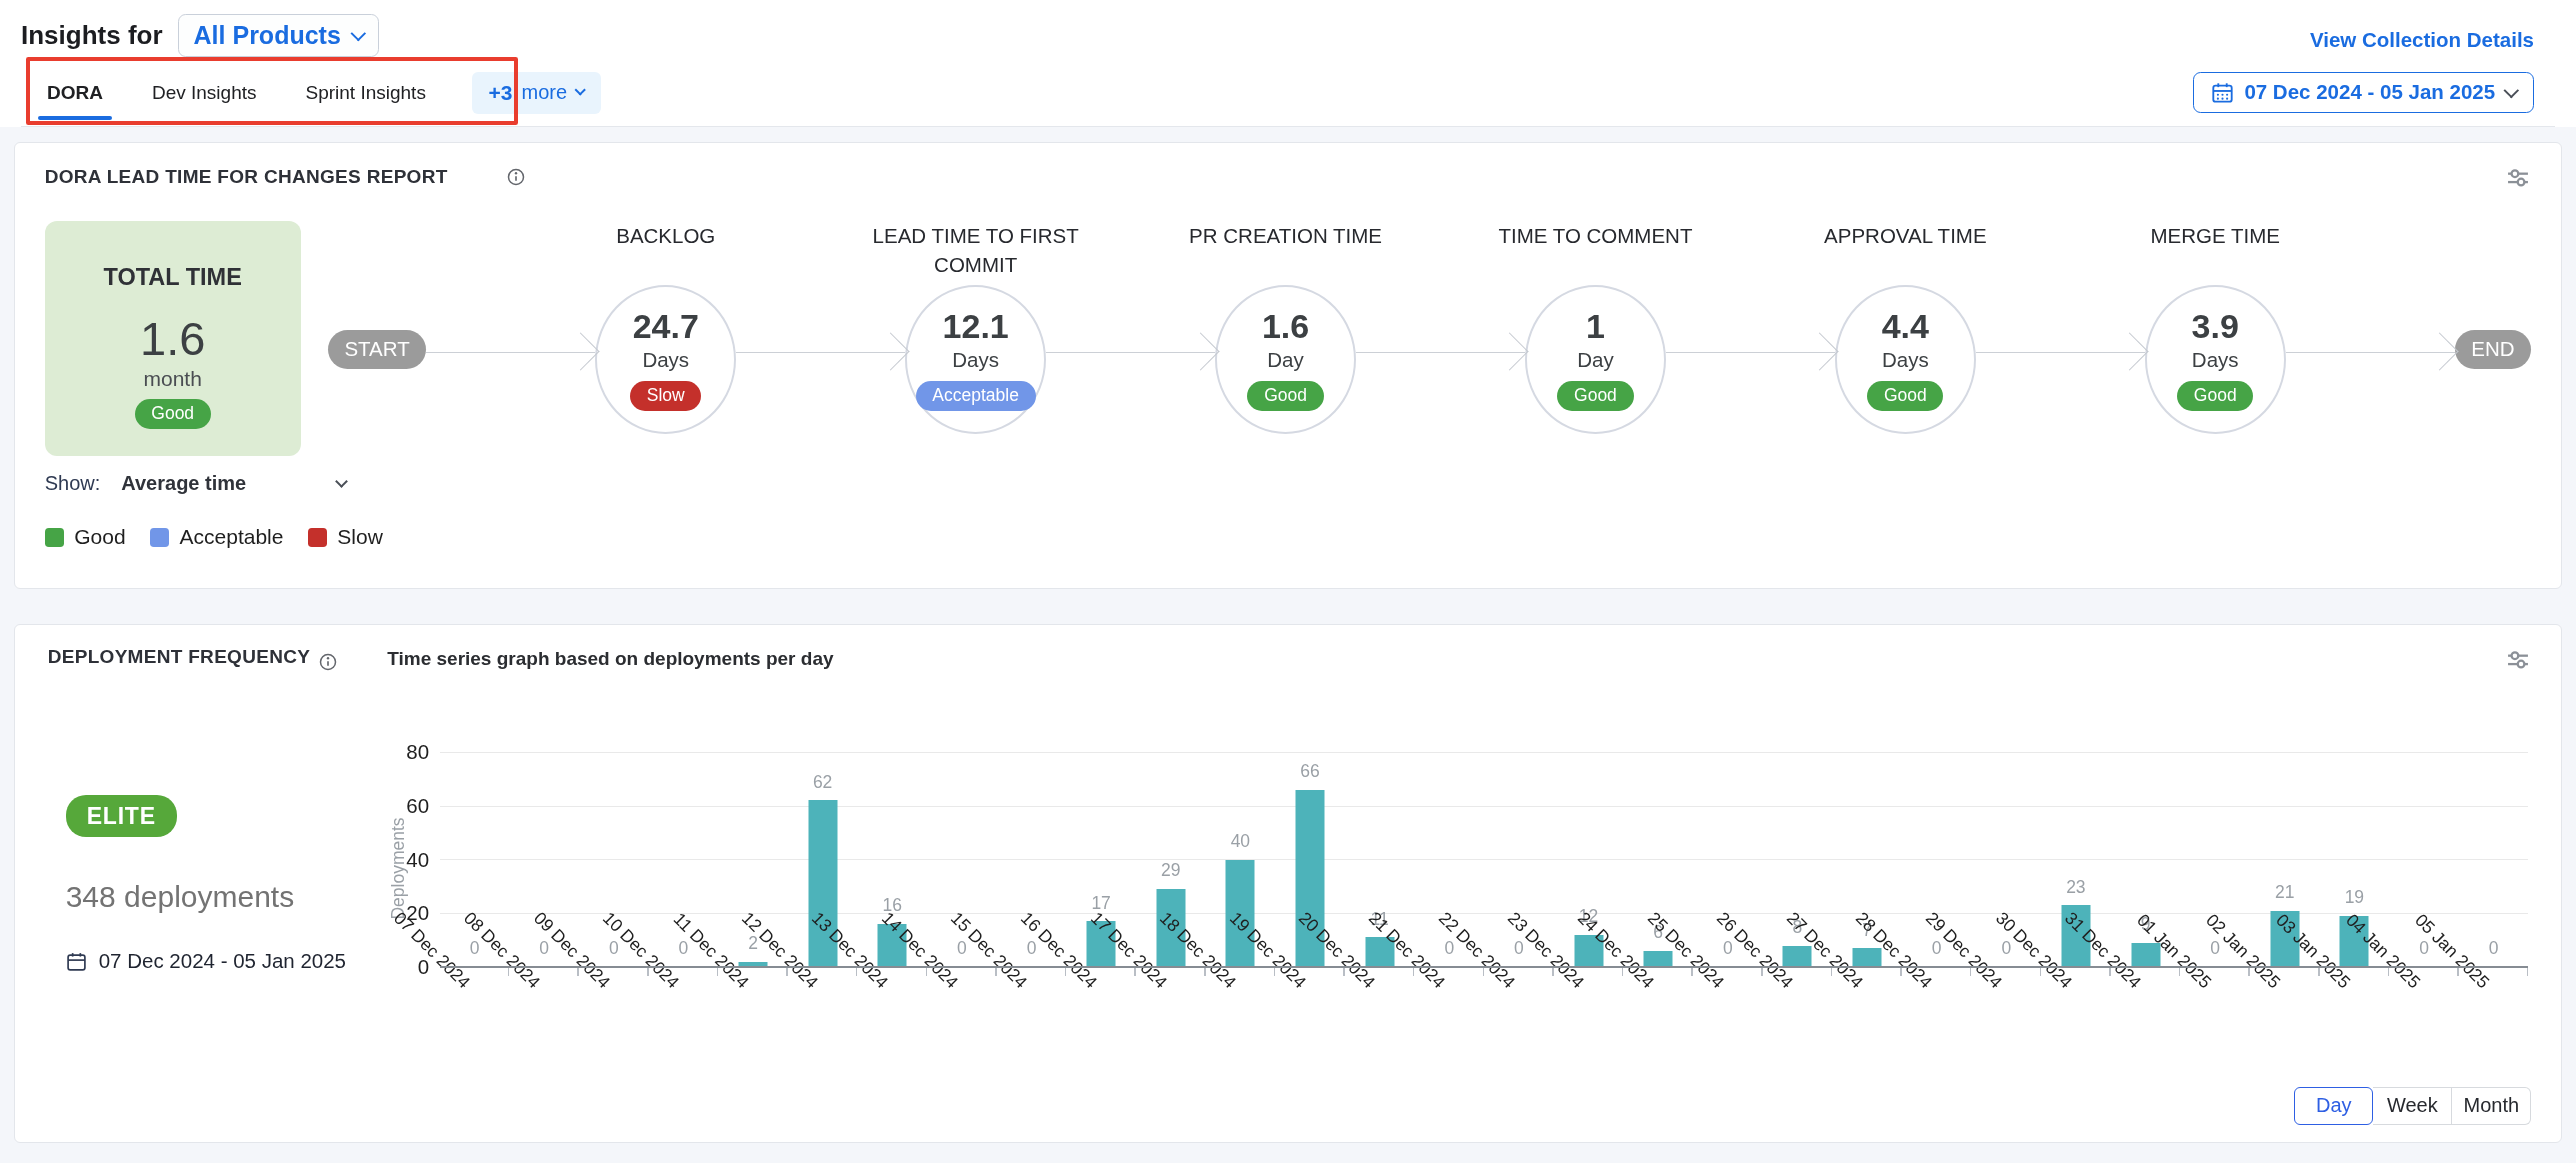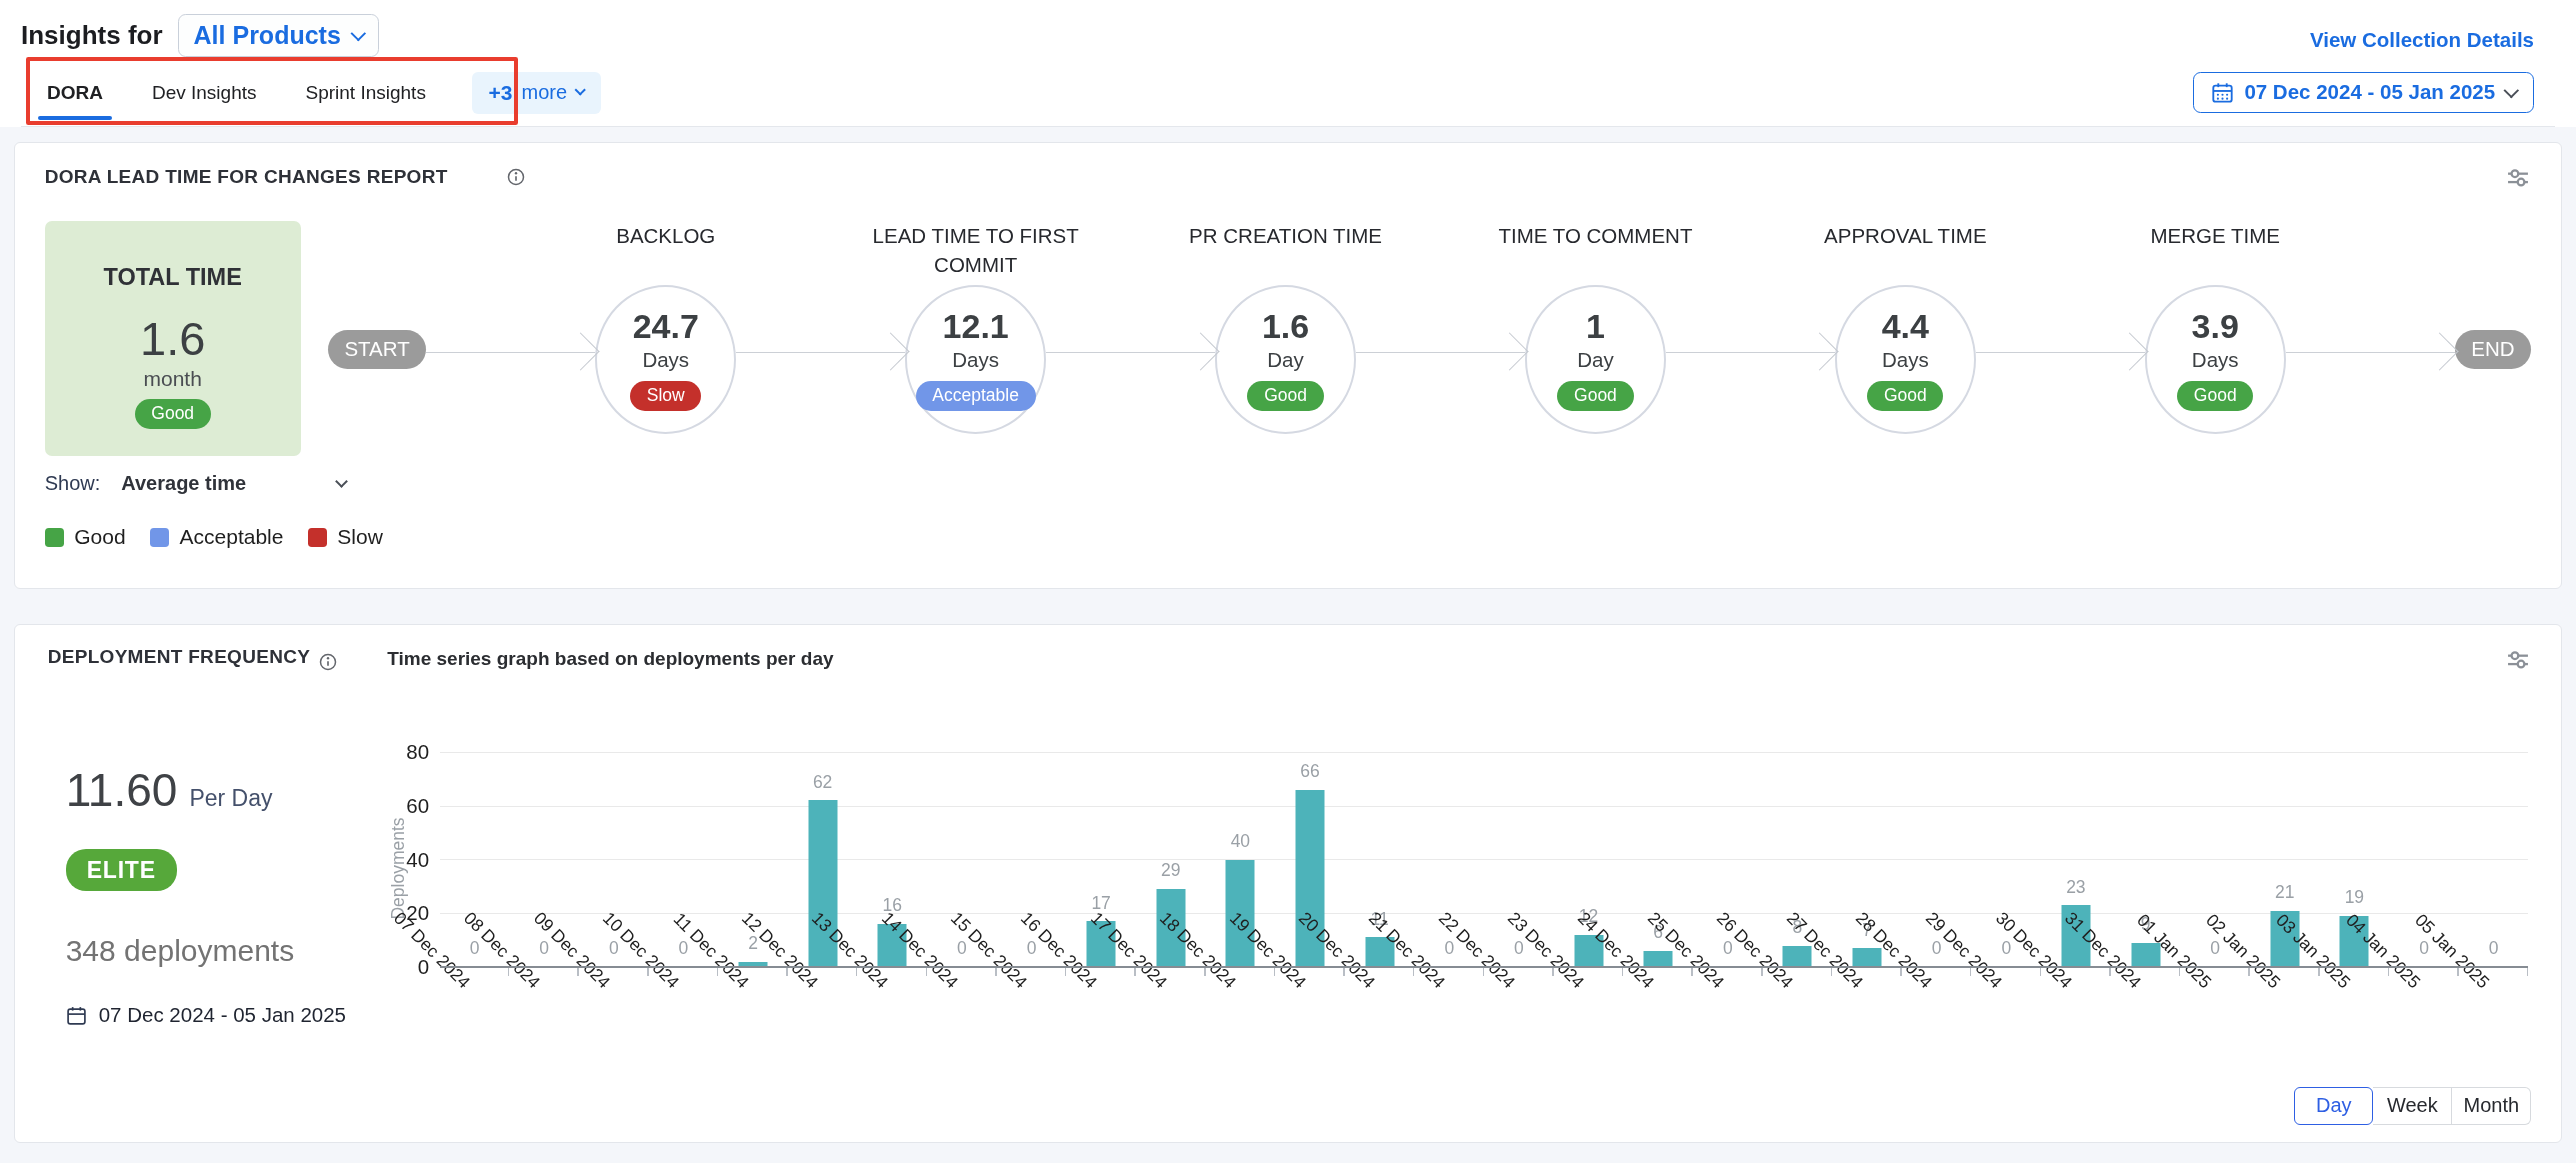--- a/index.html
+++ b/index.html
@@ -37,21 +37,21 @@
   .card2 { margin-top:35px; height:519px; padding:21px 33px; }
   .card-title-row { display:flex; align-items:center; gap:50px; }
   .card-title { font-size:19px; font-weight:600; color:#2e3138; letter-spacing:0.3px; }
   .subtitle { font-size:19px; font-weight:700; color:#2b2d31; }
   .gear { position:absolute; right:30px; top:23px; cursor:pointer; }
 
   .info-icon { display:inline-block; vertical-align:-3px; margin-left:9px; }
 
   
   .lt-body { display:flex; align-items:flex-start; margin-top:33px; }
-  .total-panel { width:256px; height:235px; background:#ddecd4; border-radius:7px; flex:none;
+  .total-panel { width:256px; height:235px; background:#ddecd4; border-radius:12px; flex:none;
     display:flex; flex-direction:column; align-items:center; }
   .total-panel .t1 { margin-top:43px; font-size:23.5px; font-weight:700; color:#2f3136; }
   .total-panel .t2 { margin-top:20px; font-size:47px; color:#3c4043; }
   .total-panel .t3 { font-size:21px; color:#4a4d52; margin-top:1.5px; }
   .pill { display:inline-block; border-radius:18px; color:#fff; font-size:17.5px; padding:4.6px 16.7px; }
   .total-panel .pill { margin-top:7.6px; }
 
   .flow { display:flex; align-items:flex-start; margin-left:27px; flex:1; }
   .ep-pill { background:#9b9b9b; color:#fff; font-size:20.5px; font-weight:500; border-radius:20px;
     padding:7.6px 16.7px; flex:none; margin-top:109px; }
@@ -278,24 +278,20 @@
     <svg class="icon" width="26" height="23" viewBox="0 0 34 30">
       <line x1="4" y1="10" x2="30" y2="10" stroke="#8b9097" stroke-width="3"></line>
       <circle cx="13" cy="10" r="4.4" fill="#fff" stroke="#8b9097" stroke-width="3"></circle>
       <line x1="4" y1="21" x2="30" y2="21" stroke="#8b9097" stroke-width="3"></line>
       <circle cx="21" cy="21" r="4.4" fill="#fff" stroke="#8b9097" stroke-width="3"></circle>
     </svg>
   </span>
 
   <div class="dep-body">
     <div class="dep-stats">
-      <div class="rate">
-        <span class="num">11.60</span>
-        <span class="unit">Per Day</span>
-      </div>
       <span class="elite-pill">ELITE</span>
       <div class="dep-count">348 deployments</div>
       <div class="dep-range">
         <svg class="icon" width="21" height="21" viewBox="0 0 30 30">
           <rect x="3" y="6" width="24" height="21" rx="3" fill="none" stroke="#2f3a52" stroke-width="2.4"></rect>
           <line x1="3" y1="13" x2="27" y2="13" stroke="#2f3a52" stroke-width="2.4"></line>
           <line x1="9.5" y1="3" x2="9.5" y2="8" stroke="#2f3a52" stroke-width="2.4"></line>
           <line x1="20.5" y1="3" x2="20.5" y2="8" stroke="#2f3a52" stroke-width="2.4"></line>
         </svg>
         <span>07 Dec 2024 - 05 Jan 2025</span>

